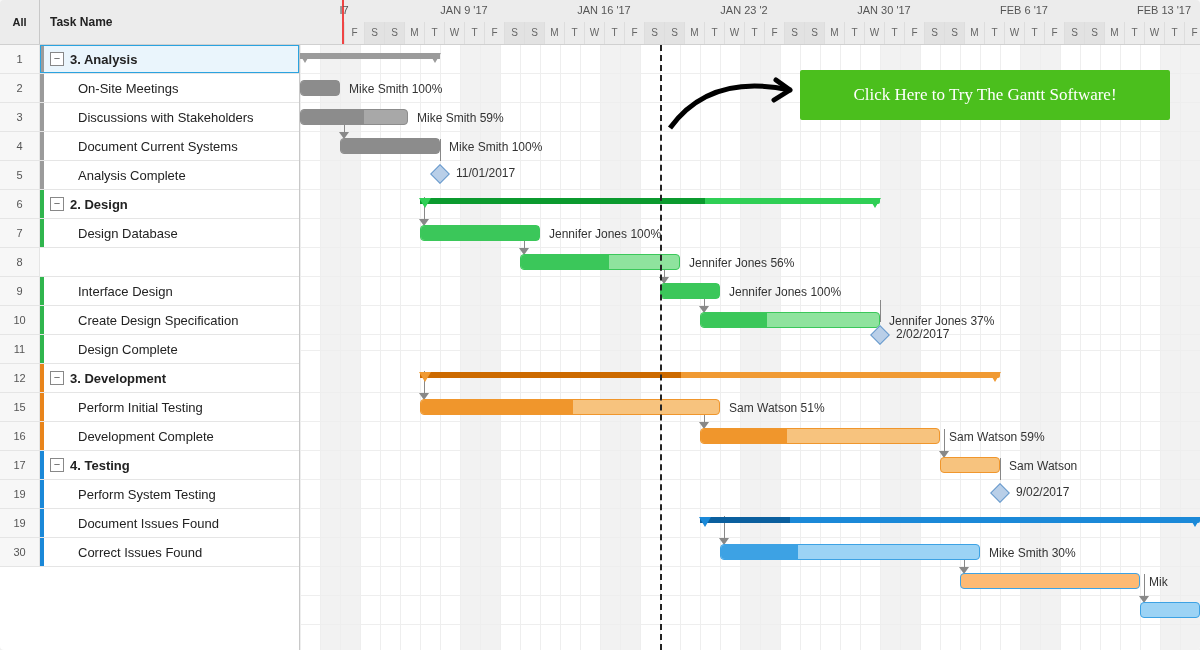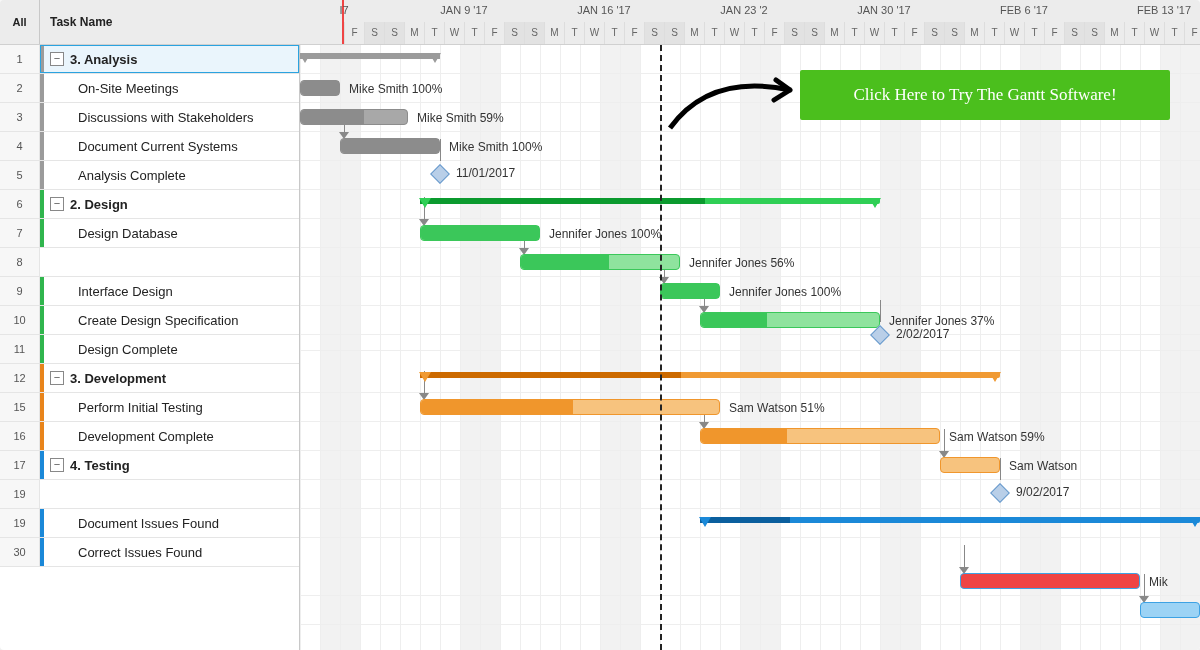--- a/index.html
+++ b/index.html
@@ -467,20 +467,25 @@
         <div class="row summary">
           <div class="rownum">17</div>
           <div class="rowmain">
             <div class="colorbar" style="background: rgb(26, 136, 216);"></div>
             <div class="expander">−</div>
             <span class="taskname">4. Testing</span>
           </div>
         </div>
         <div class="row">
           <div class="rownum">19</div>
+          <div class="rowmain">
+            <div class="colorbar" style="background: rgb(26, 136, 216);"></div>
+            <span class="indent" style="width: 28px;"></span>
+            <span class="taskname">Perform System Testing</span>
+          </div>
         </div>
         <div class="row">
           <div class="rownum">19</div>
           <div class="rowmain">
             <div class="colorbar" style="background: rgb(26, 136, 216);"></div>
             <span class="indent" style="width: 28px;"></span>
             <span class="taskname">Document Issues Found</span>
           </div>
         </div>
         <div class="row">
@@ -669,22 +674,30 @@
           <div class="link-v" style="left: 700px;"></div>
         </div>
         <div class="chart-row" style="top: 464px;">
           <div class="summary-bar" style="left: 400px; width: 500px;">
             <div class="track" style="background: rgb(27, 137, 216);"></div>
             <div class="prog" style="width: 18%; background: rgb(11, 95, 158);"></div>
             <div class="cap-l" style="border-top: 10px solid rgb(27, 137, 216);"></div>
             <div class="cap-r" style="border-top: 10px solid rgb(27, 137, 216);"></div>
           </div>
         </div>
+        <div class="chart-row" style="top: 493px;">
+          <div class="bar" style="left: 420px; width: 260px; background: rgb(156, 211, 245); border: 1px solid rgb(61, 162, 228);">
+            <div class="prog" style="width: 30%; background: rgb(61, 162, 228);"></div>
+            <div class="barlabel">Mike Smith  30%</div>
+          </div>
+          <div class="link-v" style="left: 424px;"></div>
+          <div class="link-arrow" style="left: 419px;"></div>
+        </div>
         <div class="chart-row" style="top: 522px;">
-          <div class="bar" style="left: 660px; width: 180px; background: #ef4444; border: 1px solid rgb(61, 162, 228);">
+          <div class="bar" style="left: 660px; width: 180px; background: #fdba74; border: 1px solid rgb(61, 162, 228);">
             <div class="prog" style="width: 0%; background: rgb(61, 162, 228);"></div>
             <div class="barlabel">Mik</div>
           </div>
           <div class="link-v" style="left: 664px;"></div>
           <div class="link-arrow" style="left: 659px;"></div>
         </div>
         <div class="chart-row" style="top: 551px;">
           <div class="bar" style="left: 840px; width: 60px; background: rgb(156, 211, 245); border: 1px solid rgb(61, 162, 228);">
             <div class="prog" style="width: 0%; background: rgb(61, 162, 228);"></div>
           </div>

